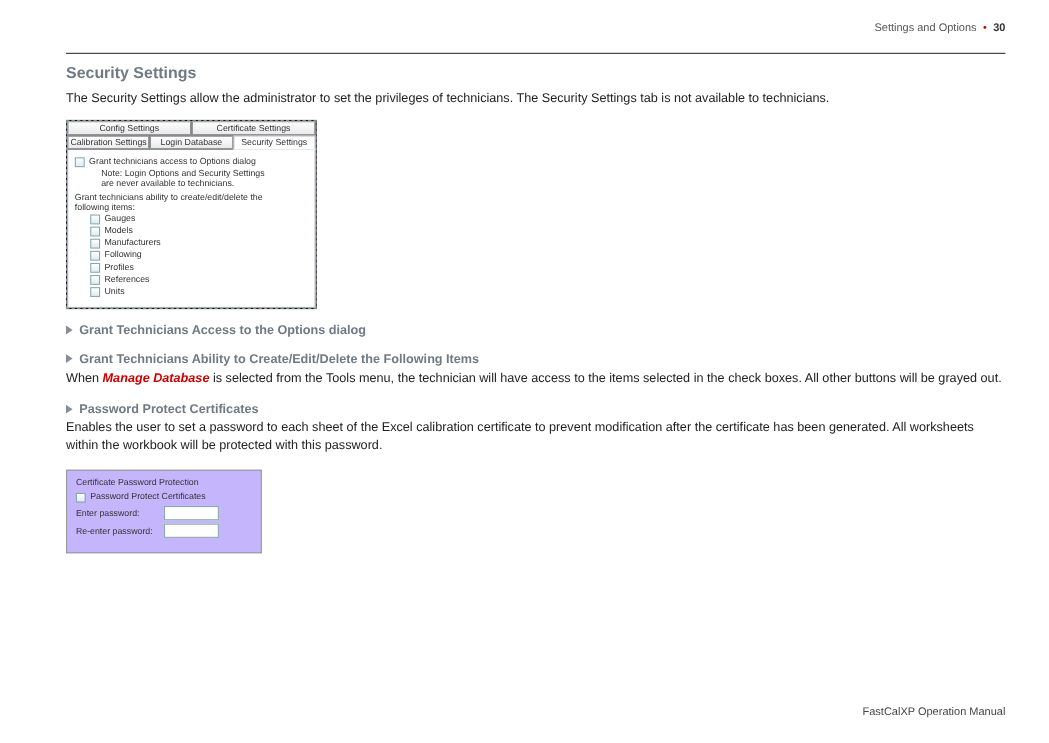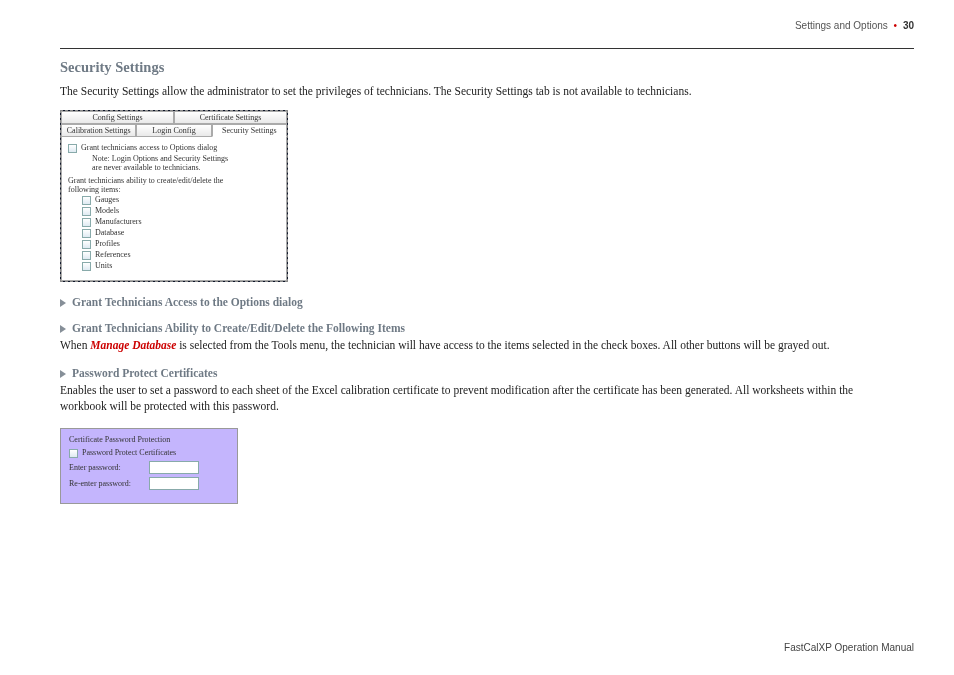--- a/index.html
+++ b/index.html
@@ -29,22 +29,21 @@
     position: absolute;
     top: 48px;
     left: 60px;
     right: 40px;
     border-top: 1px solid #333;
   }
   .content {
     position: absolute;
     top: 55px;
     left: 60px;
-    right: 56px;
-    font-family: Liberation Serif, serif;
+    right: 40px;
   }
   h1.sec {
     font-size: 14.5px;
     font-weight: 600;
     color: #6f7a85;
     margin: 4px 0 8px 0;
   }
   p.body, .body {
     font-size: 11.5px;
     color: #222;
@@ -164,21 +163,21 @@
     <h1 class="sec">Security Settings</h1>
     <p class="body">The Security Settings allow the administrator to set the privileges of technicians. The Security Settings tab is not available to technicians.</p>
 
     <div class="shot1">
       <div class="tabrow">
         <div class="tab">Config Settings</div>
         <div class="tab">Certificate Settings</div>
       </div>
       <div class="tabrow">
         <div class="tab">Calibration Settings</div>
-        <div class="tab">Login Config</div>
+        <div class="tab">Login Database</div>
         <div class="tab active">Security Settings</div>
       </div>
       <div class="panel">
         <div class="ck">
           <div class="ckbox"></div>
           <span>Grant technicians access to Options dialog</span>
         </div>
         <div class="note">Note: Login Options and Security Settings</div>
         <div class="note">are never available to technicians.</div>
         <div style="margin-top:4px">Grant technicians ability to create/edit/delete the</div>
@@ -190,21 +189,21 @@
         <div class="ck indent">
             <div class="ckbox"></div>
             <span>Models</span>
           </div>
         <div class="ck indent">
             <div class="ckbox"></div>
             <span>Manufacturers</span>
           </div>
         <div class="ck indent">
             <div class="ckbox"></div>
-            <span>Database</span>
+            <span>Following</span>
           </div>
         <div class="ck indent">
             <div class="ckbox"></div>
             <span>Profiles</span>
           </div>
         <div class="ck indent">
             <div class="ckbox"></div>
             <span>References</span>
           </div>
         <div class="ck indent">

